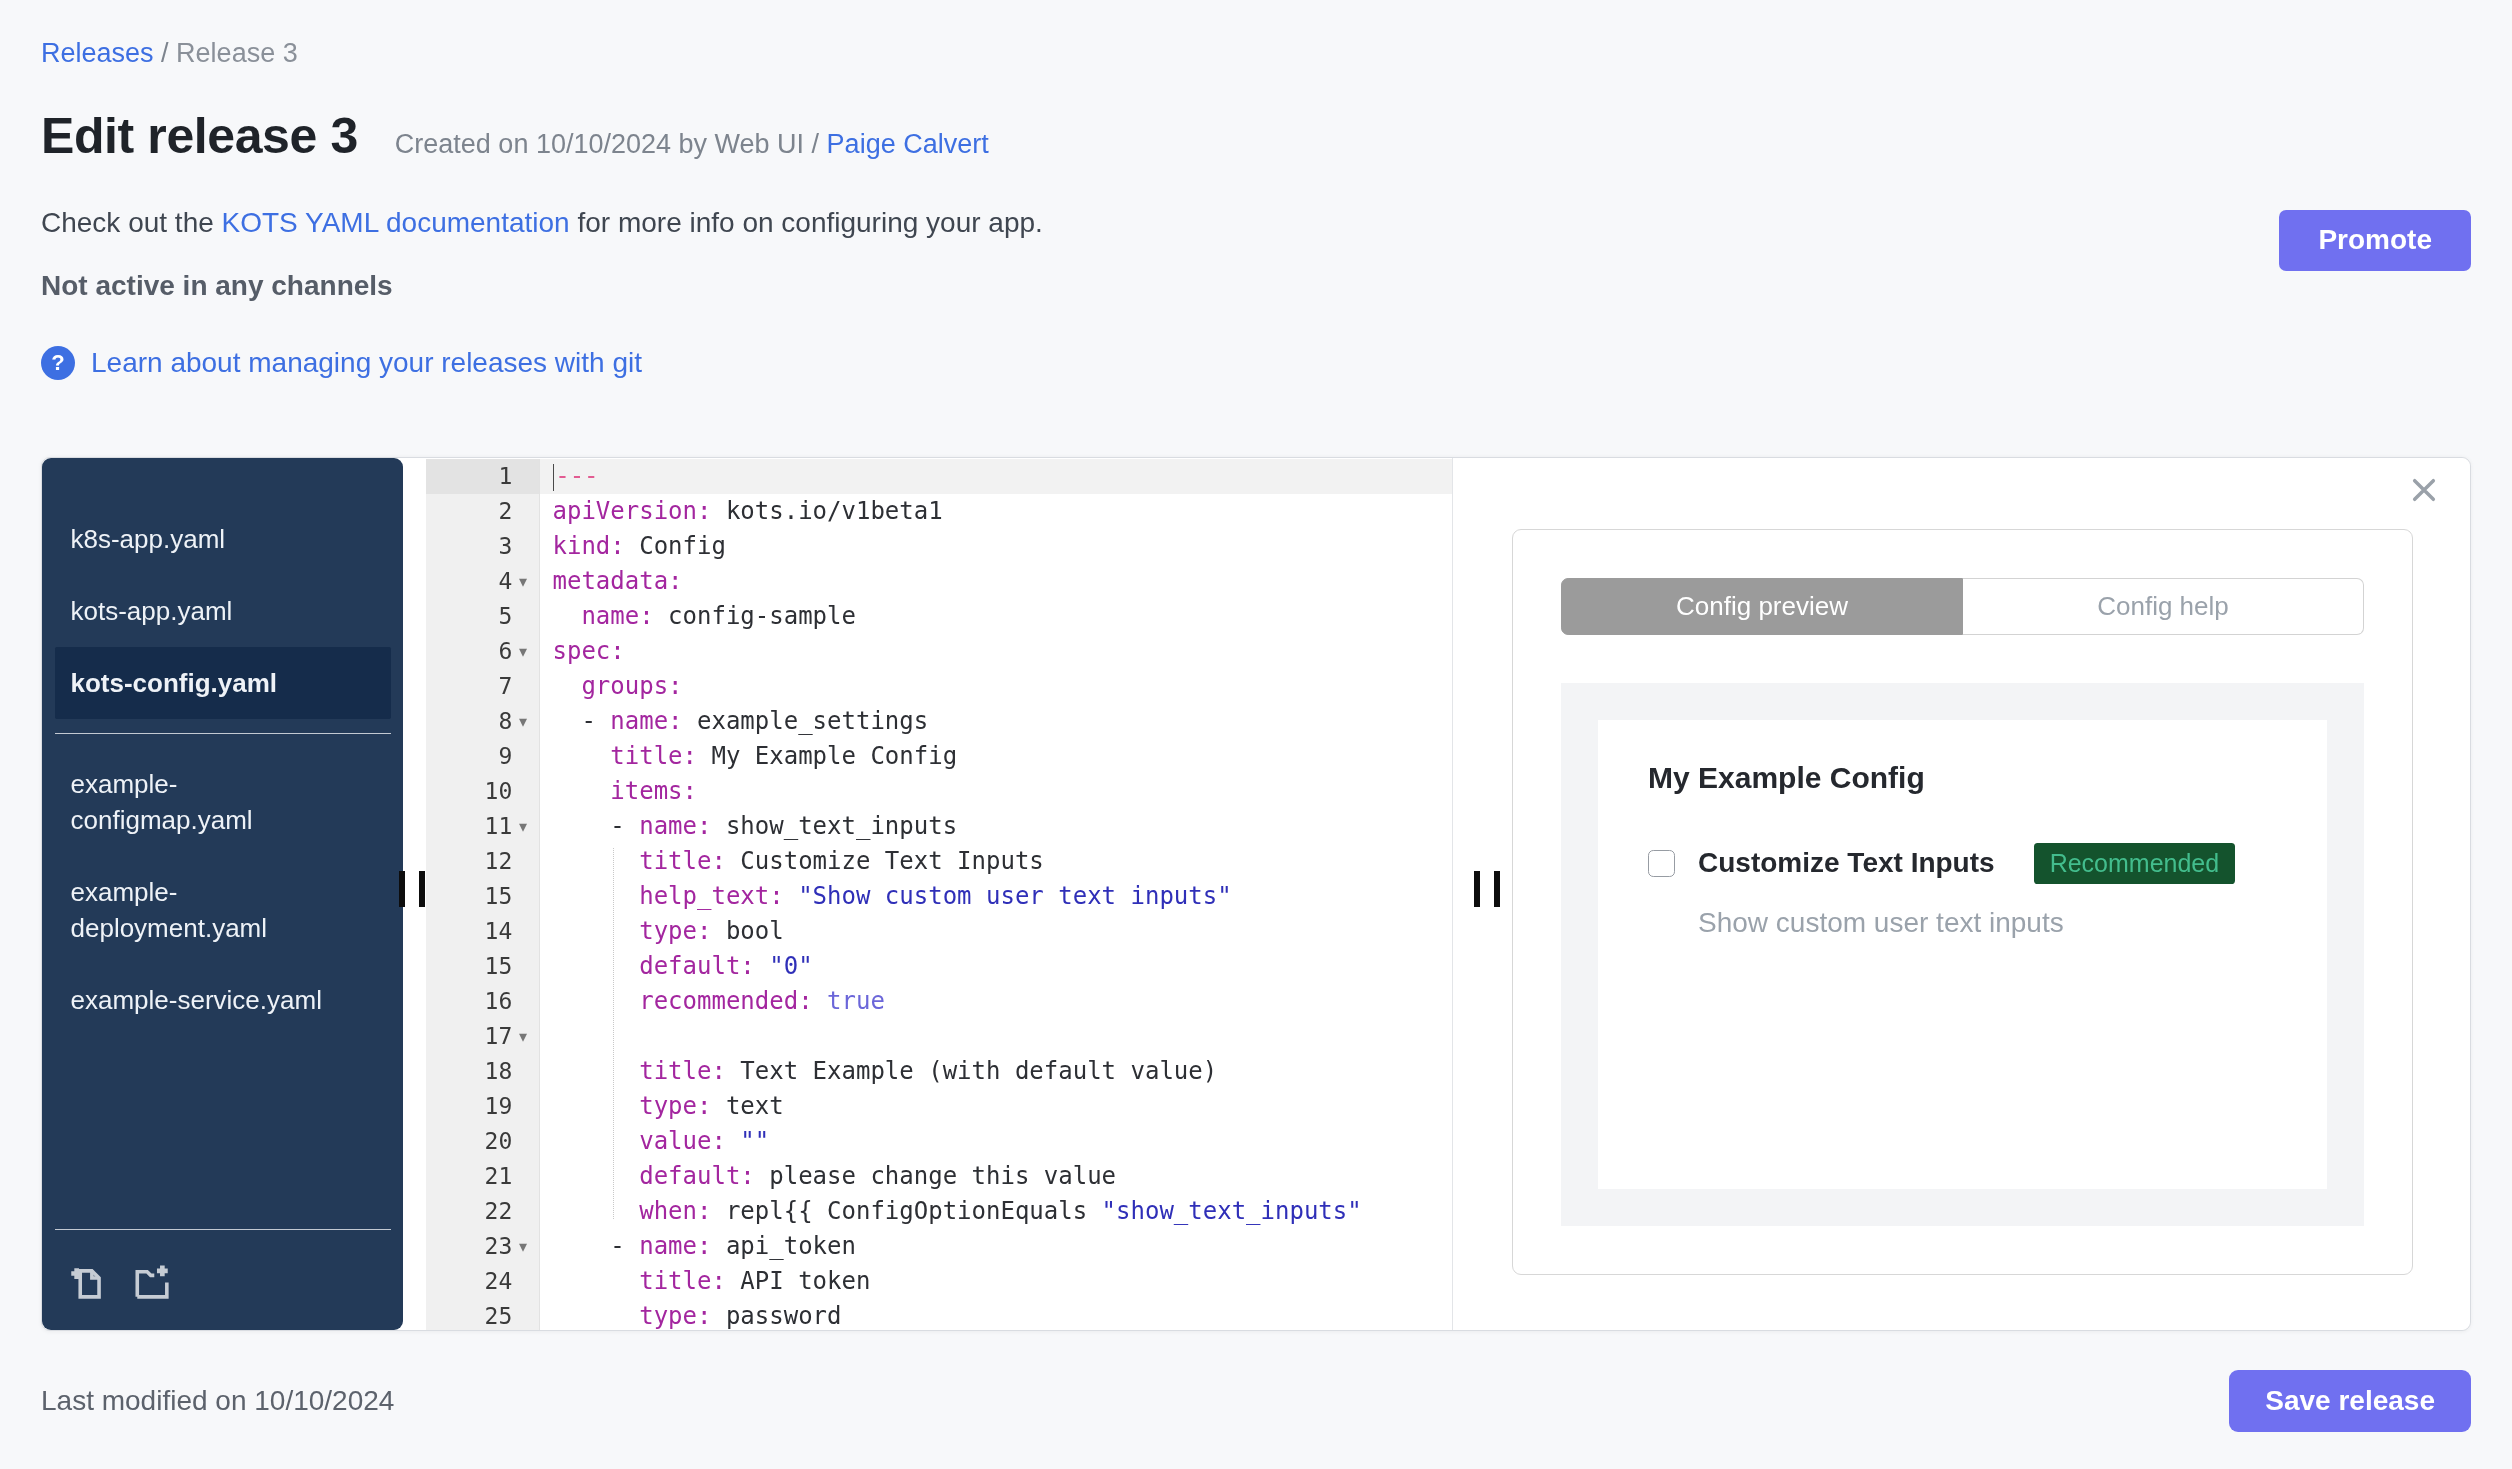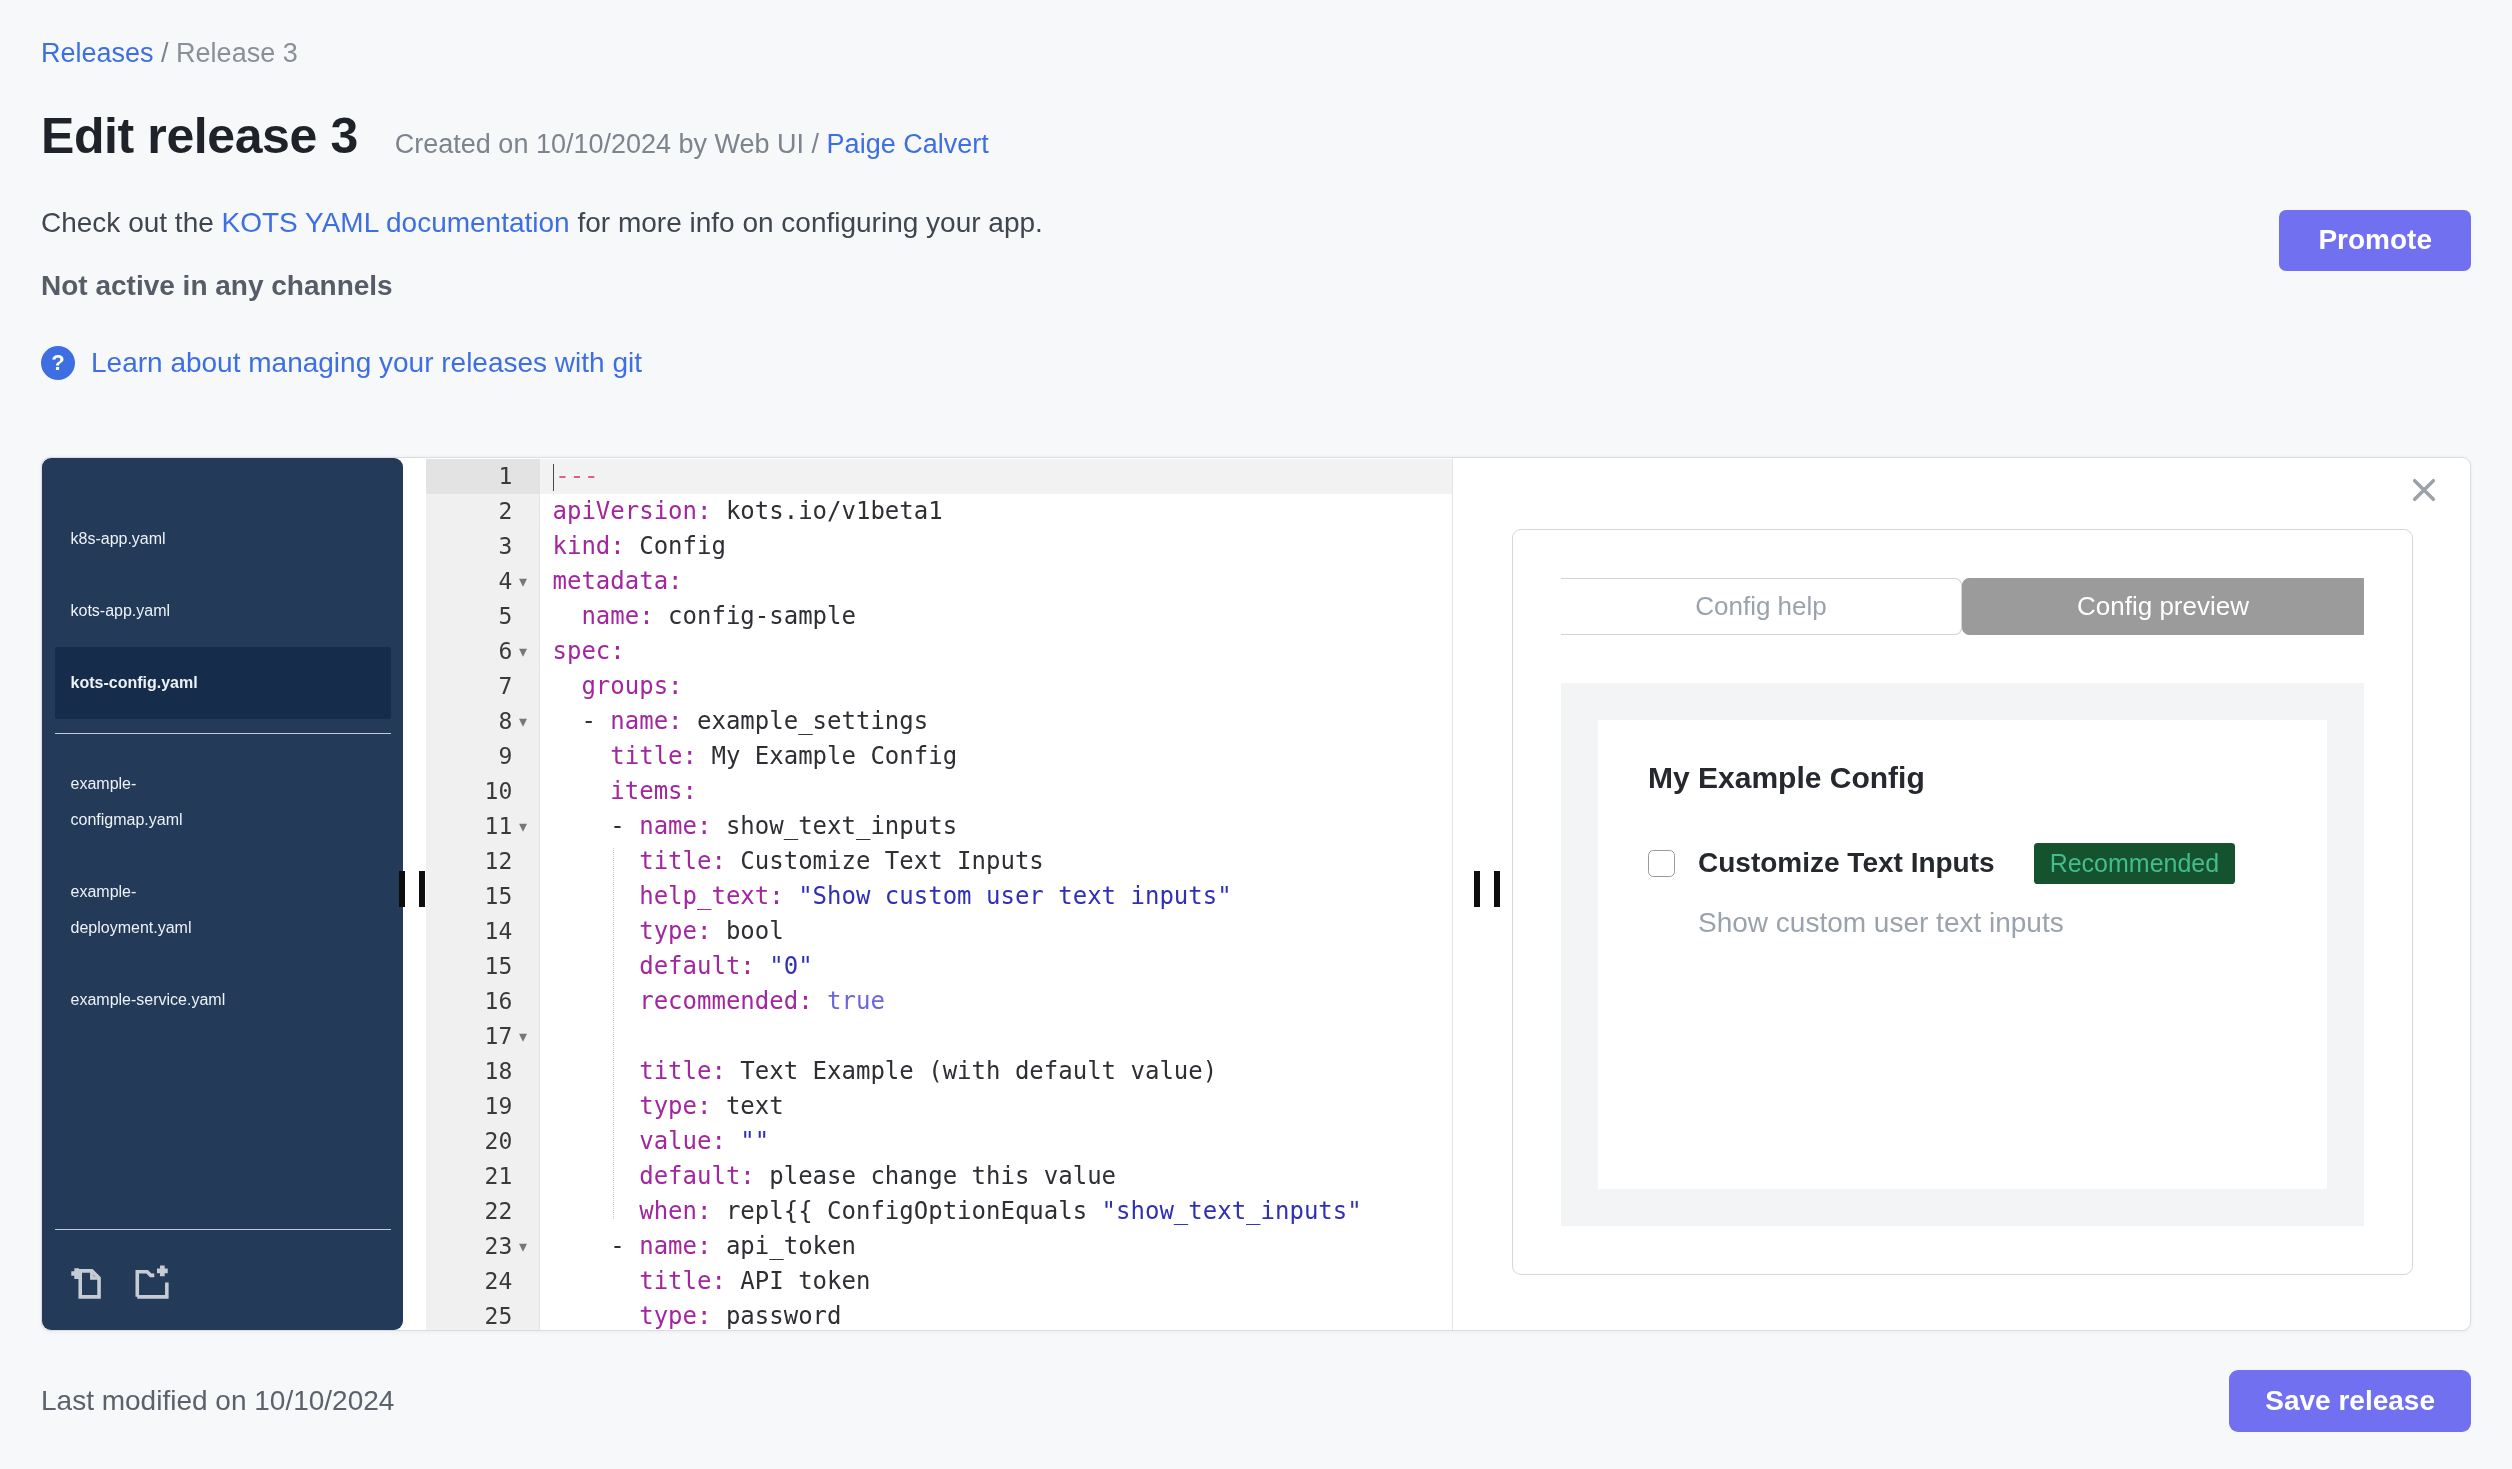--- a/index.html
+++ b/index.html
@@ -49,21 +49,21 @@
   }
 
   
   .sidebar {
     width:361px; flex-shrink:0; margin-right:23px;
     background:#233a58; border-radius:9px;
     padding-top:45px; position:relative; color:#eef2f7;
   }
   .side-item {
     margin:0 12.5px; padding:18px 16px;
-    font-size:16px; line-height:36px; border-radius:1.8px; cursor:pointer;
+    font-size:26px; line-height:36px; border-radius:1.8px; cursor:pointer;
   }
   .side-item.selected { background:#152c4b; font-weight:bold; }
   .side-divider { margin:14.3px 12.5px; border-top:1.8px solid #c3c9d2; }
   .side-bottom { position:absolute; left:0; right:0; bottom:0; }
   .icon-row { padding:16px 23px 23px; display:flex; gap:23px; }
   .icon-btn { background:none; border:none; cursor:pointer; padding:0; }
 
   
   .editor {
     width:1027px; flex-shrink:0; position:relative;
@@ -390,22 +390,22 @@
       <button class="close-btn">
         <span>
           <svg width="32" height="32" viewBox="0 0 24 24" fill="none" stroke="#9aa1a9" stroke-width="2.6" stroke-linecap="round">
             <path d="M5 5 L19 19 M19 5 L5 19"></path>
           </svg>
         </span>
       </button>
 
       <div class="preview-card">
         <div class="tabs">
+          <button class="tab active">Config preview</button>
           <button class="tab inactive">Config help</button>
-          <button class="tab active">Config preview</button>
         </div>
         <div class="gray-box">
           <div class="config-card">
             <div class="config-title">My Example Config</div>
             <div class="item-row">
               <div class="checkbox"></div>
               <span class="item-label">Customize Text Inputs</span>
               <span class="badge">Recommended</span>
             </div>
             <div class="item-help">Show custom user text inputs</div>

